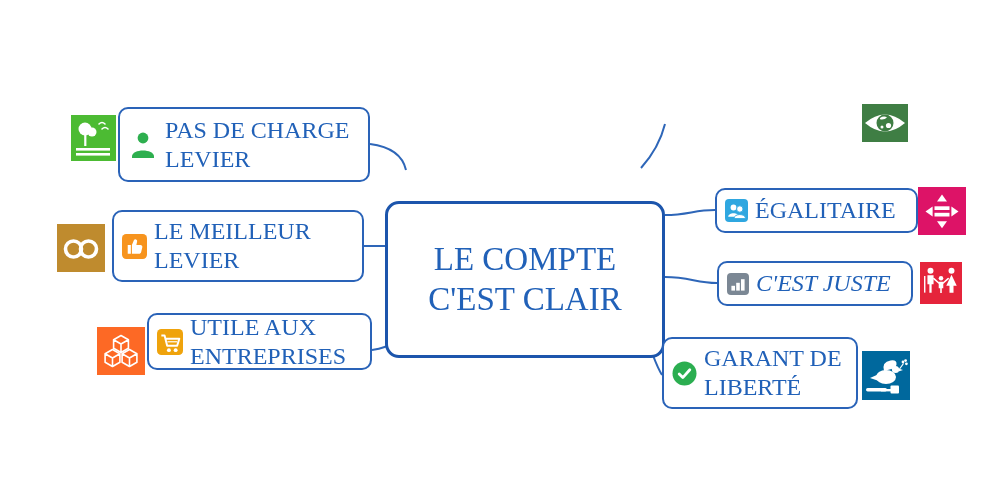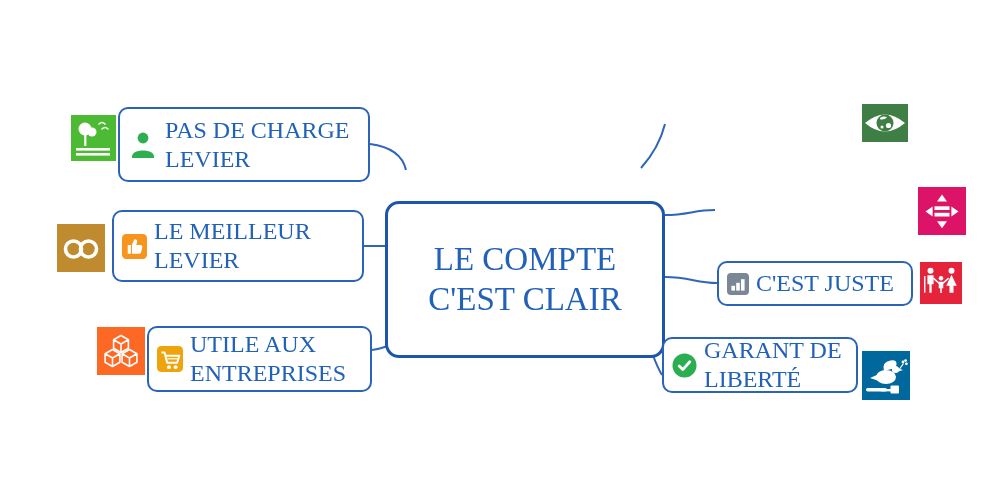--- a/index.html
+++ b/index.html
@@ -72,21 +72,21 @@
     <span class="label">LE MEILLEUR LEVIER</span>
   </div>
   <span class="outer-icon" style="left:57px;top:224px;">
     <svg width="48" height="48" viewBox="0 0 48 48">
       <rect width="48" height="48" fill="#BF8B2E"></rect>
       <circle cx="16.5" cy="25" r="8" stroke="#fff" stroke-width="3.6" fill="none"></circle>
       <circle cx="31.5" cy="25" r="8" stroke="#fff" stroke-width="3.6" fill="none"></circle>
     </svg>
   </span>
 
-  <div class="node branch" style="left:147px;top:326px;width:225px;height:66px;">
+  <div class="node branch" style="left:147px;top:313px;width:225px;height:57px;">
     <span class="inner-icon">
       <svg width="26" height="26" viewBox="0 0 24 24">
         <rect width="24" height="24" rx="4" fill="#EFA30C"></rect>
         <path d="M4 6 h3 l2.4 9.5 h9.2 l2 -6.5 H8" stroke="#fff" stroke-width="1.8" fill="none" stroke-linejoin="round"></path>
         <path d="M9.6 11.8 h9" stroke="#fff" stroke-width="1.1"></path>
         <circle cx="11" cy="19.5" r="1.8" fill="#fff"></circle>
         <circle cx="17.2" cy="19.5" r="1.8" fill="#fff"></circle>
       </svg>
     </span>
     <span class="label">UTILE AUX ENTREPRISES</span>
@@ -106,33 +106,45 @@
     <svg width="46" height="38" viewBox="0 0 46 38">
       <rect width="46" height="38" fill="#3F7E44"></rect>
       <path d="M3 19 Q23 2 43 19 Q23 36 3 19 Z" fill="#fff"></path>
       <circle cx="23" cy="19" r="8.5" fill="#3F7E44"></circle>
       <path d="M18 14 q4 -2.5 7 -.5 q-2 2 -5 2 q-2.5 0 -2 -1.5 z" fill="#fff"></path>
       <circle cx="26.5" cy="21.5" r="2.6" fill="#fff"></circle>
       <circle cx="20" cy="23" r="1.5" fill="#fff"></circle>
     </svg>
   </span>
 
+  <div class="node branch" style="left:715px;top:188px;width:203px;height:45px;">
+    <span class="inner-icon">
+      <svg width="23" height="23" viewBox="0 0 23 23">
+        <rect width="23" height="23" rx="4" fill="#2FA7E0"></rect>
+        <circle cx="8.5" cy="8.5" r="2.9" fill="#fff"></circle>
+        <path d="M3.2 17.8 c0-4.8 10.6-4.8 10.6 0 z" fill="#fff"></path>
+        <circle cx="14.8" cy="10" r="3.2" fill="#fff" stroke="#2FA7E0" stroke-width="0.9"></circle>
+        <path d="M9 19.6 c0-5.4 11.6-5.4 11.6 0 z" fill="#fff" stroke="#2FA7E0" stroke-width="0.9"></path>
+      </svg>
+    </span>
+    <span class="label">ÉGALITAIRE</span>
+  </div>
   <span class="outer-icon" style="left:918px;top:187px;">
     <svg width="48" height="48" viewBox="0 0 48 48">
       <rect width="48" height="48" fill="#DD1367"></rect>
       <rect x="16.5" y="19.3" width="15" height="3.7" fill="#fff"></rect>
       <rect x="16.5" y="25.8" width="15" height="3.7" fill="#fff"></rect>
       <polygon points="24,7.5 19,14.6 29,14.6" fill="#fff"></polygon>
       <polygon points="24,41.3 19,34.2 29,34.2" fill="#fff"></polygon>
       <polygon points="7.5,24.4 14.6,19.4 14.6,29.4" fill="#fff"></polygon>
       <polygon points="40.5,24.4 33.4,19.4 33.4,29.4" fill="#fff"></polygon>
     </svg>
   </span>
 
-  <div class="node branch" style="left:717px;top:261px;width:196px;height:45px;">
+  <div class="node branch" style="left:717px;top:261px;width:196px;height:45px;font-style:italic;">
     <span class="inner-icon">
       <svg width="22" height="22" viewBox="0 0 22 22">
         <rect width="22" height="22" rx="4" fill="#7B8794"></rect>
         <rect x="4.4" y="12.8" width="3.6" height="4.8" fill="#fff"></rect>
         <rect x="9.2" y="9.8" width="3.6" height="7.8" fill="#fff"></rect>
         <rect x="14" y="6.2" width="3.6" height="11.4" fill="#fff"></rect>
       </svg>
     </span>
     <span class="label">C'EST JUSTE</span>
   </div>
@@ -143,21 +155,21 @@
       <path d="M8.5 15 h7 v10.5 h-2.2 v9.5 h-2.6 v-9.5 H8.5 z" fill="#fff"></path>
       <rect x="4.6" y="16" width="1.6" height="19" fill="#fff"></rect>
       <circle cx="24" cy="18.5" r="2.6" fill="#fff"></circle>
       <path d="M21.4 22.5 h5.2 v7.5 h-1.7 v5.5 h-1.8 v-5.5 h-1.7 z" fill="#fff"></path>
       <circle cx="36" cy="10" r="3.4" fill="#fff"></circle>
       <path d="M36 14.5 l-6 12.5 h3.7 v8 h4.6 v-8 h3.7 z" fill="#fff"></path>
       <path d="M15.8 19 L21.5 24 M26.5 24 L32.2 19" stroke="#fff" stroke-width="1.8" stroke-linecap="round"></path>
     </svg>
   </span>
 
-  <div class="node branch" style="left:662px;top:337px;width:196px;height:56px;">
+  <div class="node branch" style="left:662px;top:337px;width:196px;height:72px;">
     <span class="inner-icon">
       <svg width="25" height="25" viewBox="0 0 25 25">
         <circle cx="12.5" cy="12.5" r="12" fill="#2BAE50"></circle>
         <polyline points="7.2,13 10.8,16.6 17.8,8.8" stroke="#fff" stroke-width="2.8" fill="none" stroke-linecap="round" stroke-linejoin="round"></polyline>
       </svg>
     </span>
     <span class="label">GARANT DE LIBERTÉ</span>
   </div>
   <span class="outer-icon" style="left:862px;top:351px;">
     <svg width="48" height="49" viewBox="0 0 48 49">

